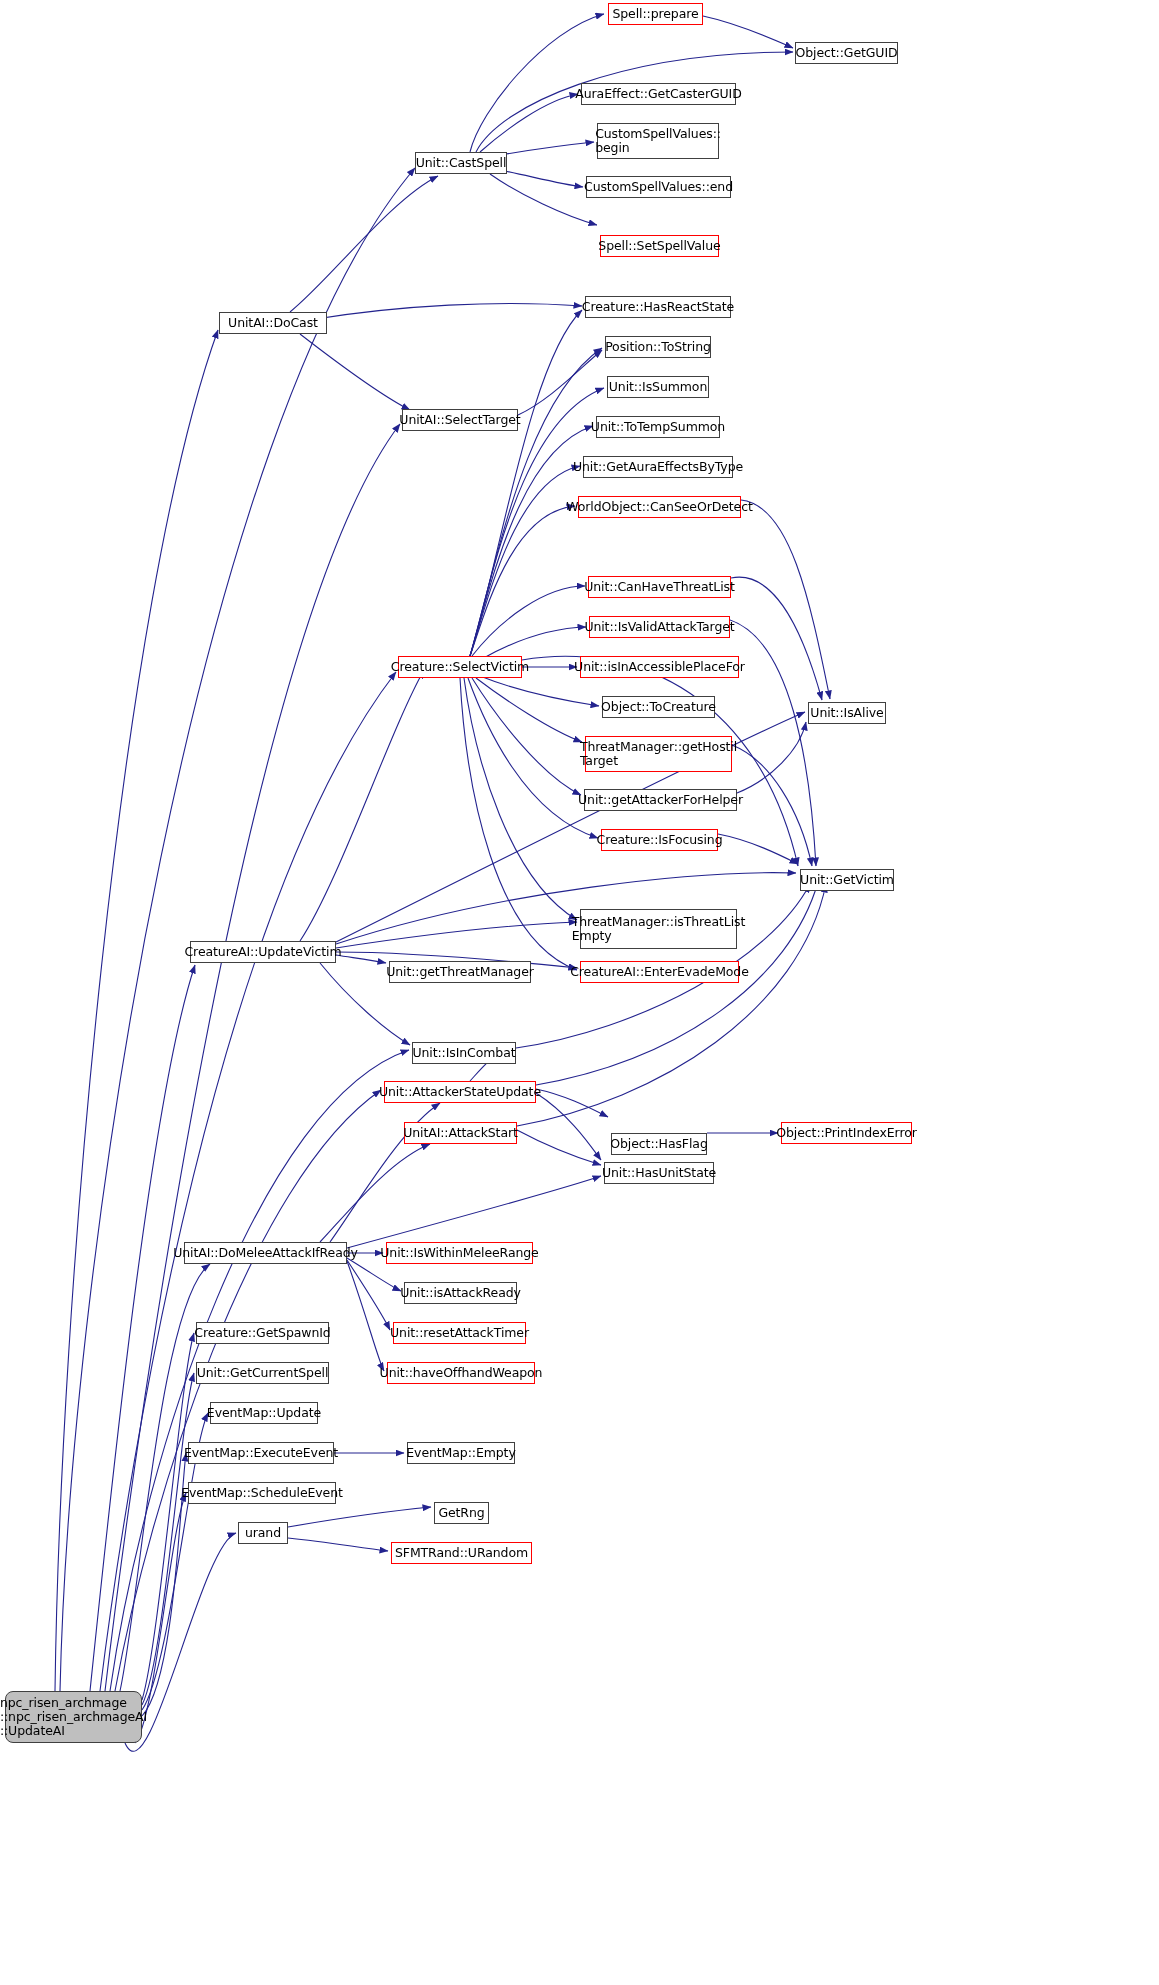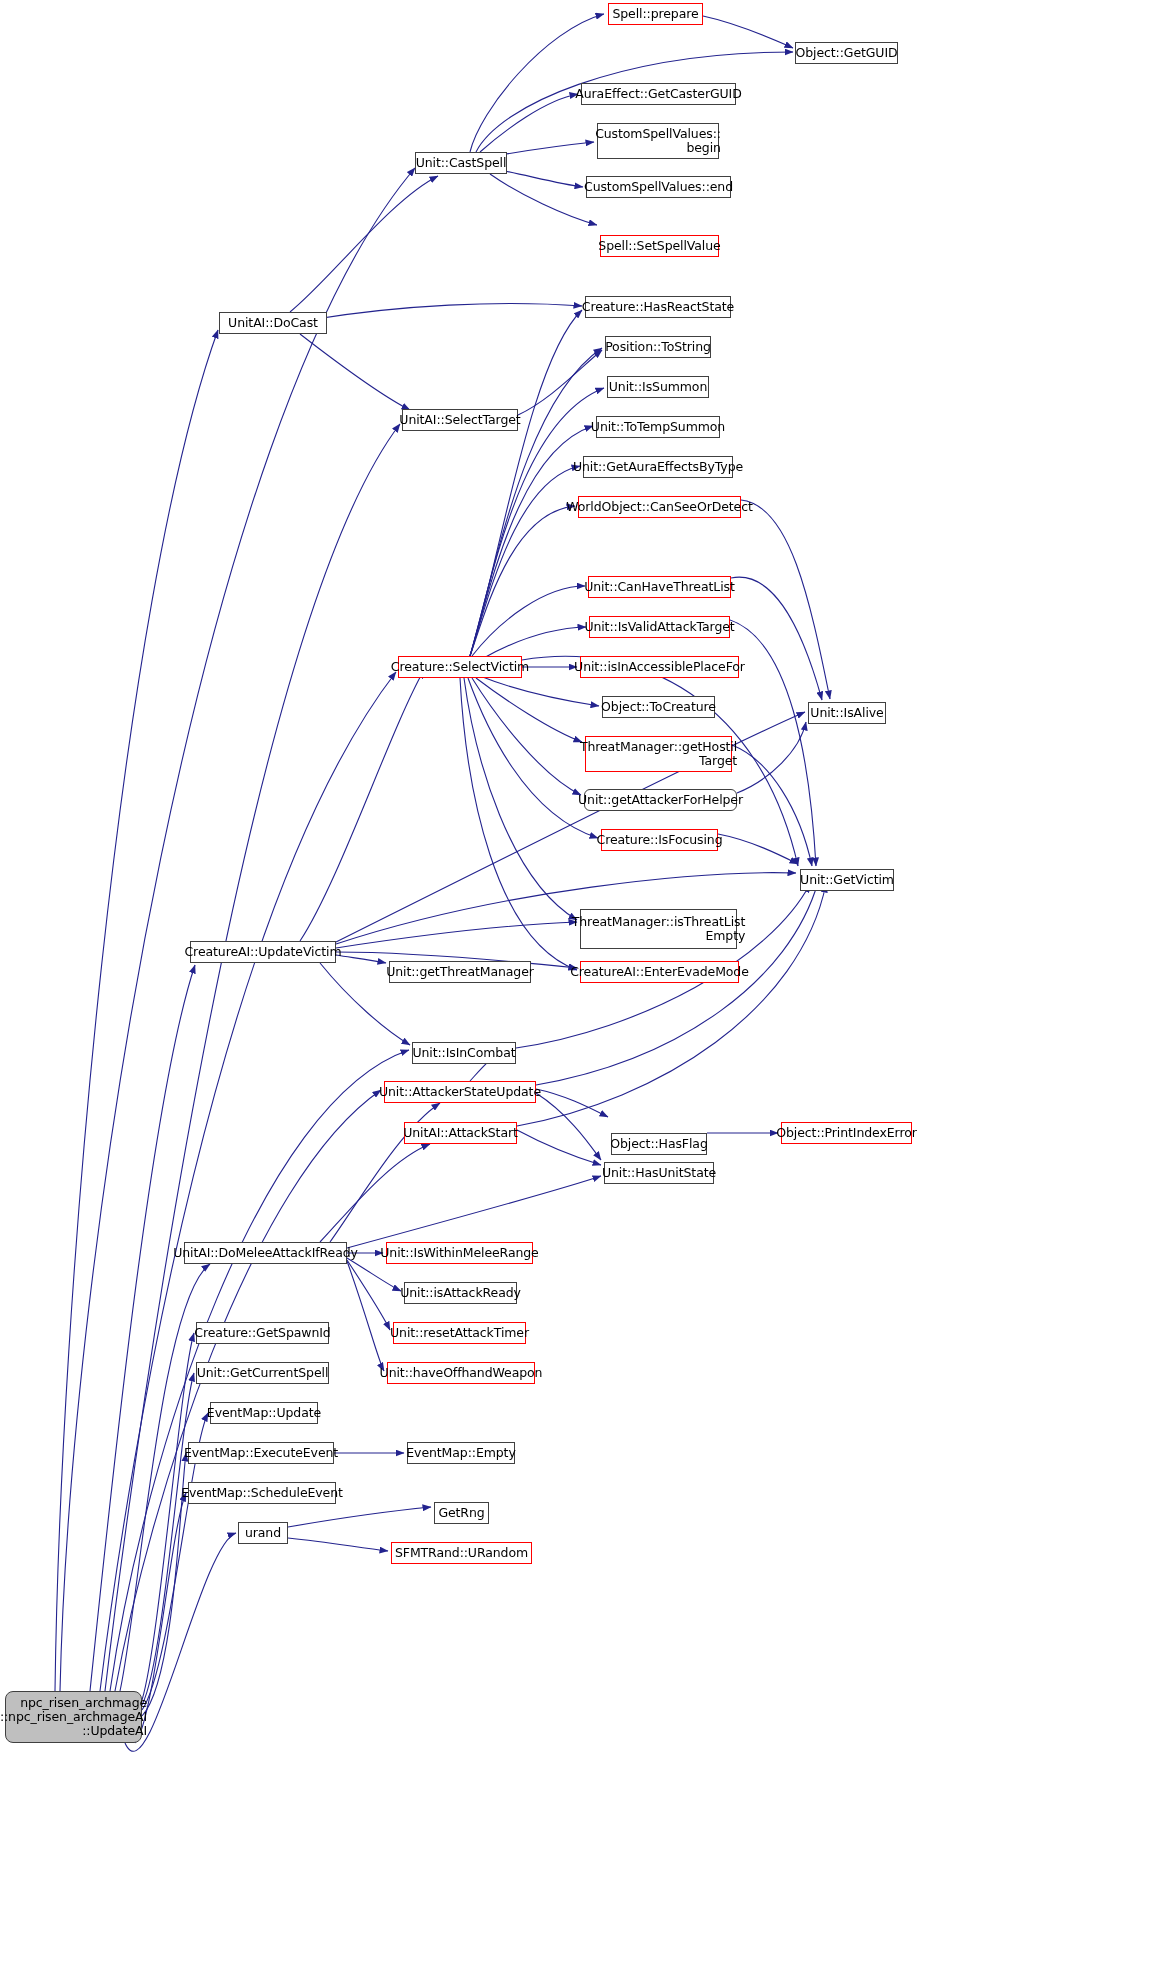--- a/index.html
+++ b/index.html
@@ -24,21 +24,21 @@
     width: 1159px;
     height: 1985px;
     pointer-events: none;
   }
   .node {
     position: absolute;
     box-sizing: border-box;
     display: flex;
     align-items: center;
     justify-content: center;
-    text-align: right;
+    text-align: left;
     background: #ffffff;
     border: 1px solid #404040;
     color: #000000;
     font-size: 12.5px;
     line-height: 14px;
     letter-spacing: -0.1px;
     white-space: pre-line;
     padding: 0 3px;
     z-index: 5;
   }
@@ -155,21 +155,21 @@
       <div class="node" style="left: 596px; top: 416px; width: 124px; height: 22px;"><span>Unit::ToTempSummon</span></div>
       <div class="node" style="left: 583px; top: 456px; width: 150px; height: 22px;"><span>Unit::GetAuraEffectsByType</span></div>
       <div class="node red" style="left: 578px; top: 496px; width: 163px; height: 22px;"><span>WorldObject::CanSeeOrDetect</span></div>
       <div class="node" style="left: 402px; top: 409px; width: 116px; height: 22px;"><span>UnitAI::SelectTarget</span></div>
       <div class="node red" style="left: 588px; top: 576px; width: 143px; height: 22px;"><span>Unit::CanHaveThreatList</span></div>
       <div class="node red" style="left: 589px; top: 616px; width: 141px; height: 22px;"><span>Unit::IsValidAttackTarget</span></div>
       <div class="node red" style="left: 580px; top: 656px; width: 159px; height: 22px;"><span>Unit::isInAccessiblePlaceFor</span></div>
       <div class="node" style="left: 602px; top: 696px; width: 113px; height: 22px;"><span>Object::ToCreature</span></div>
       <div class="node red" style="left: 585px; top: 736px; width: 147px; height: 36px;"><span>ThreatManager::getHostil
 Target</span></div>
-      <div class="node" style="left: 584px; top: 789px; width: 153px; height: 22px; border-radius: 6px;"><span>Unit::getAttackerForHelper</span></div>
+      <div class="node" style="left: 584px; top: 789px; width: 153px; height: 22px;"><span>Unit::getAttackerForHelper</span></div>
       <div class="node red" style="left: 601px; top: 829px; width: 117px; height: 22px;"><span>Creature::IsFocusing</span></div>
       <div class="node red" style="left: 398px; top: 656px; width: 124px; height: 22px;"><span>Creature::SelectVictim</span></div>
       <div class="node" style="left: 808px; top: 702px; width: 78px; height: 22px;"><span>Unit::IsAlive</span></div>
       <div class="node" style="left: 800px; top: 869px; width: 94px; height: 22px;"><span>Unit::GetVictim</span></div>
       <div class="node" style="left: 580px; top: 909px; width: 157px; height: 40px;"><span>ThreatManager::isThreatList
 Empty</span></div>
       <div class="node red" style="left: 580px; top: 961px; width: 159px; height: 22px;"><span>CreatureAI::EnterEvadeMode</span></div>
       <div class="node" style="left: 389px; top: 961px; width: 142px; height: 22px;"><span>Unit::getThreatManager</span></div>
       <div class="node" style="left: 190px; top: 941px; width: 146px; height: 22px;"><span>CreatureAI::UpdateVictim</span></div>
       <div class="node" style="left: 412px; top: 1042px; width: 104px; height: 22px;"><span>Unit::IsInCombat</span></div>

